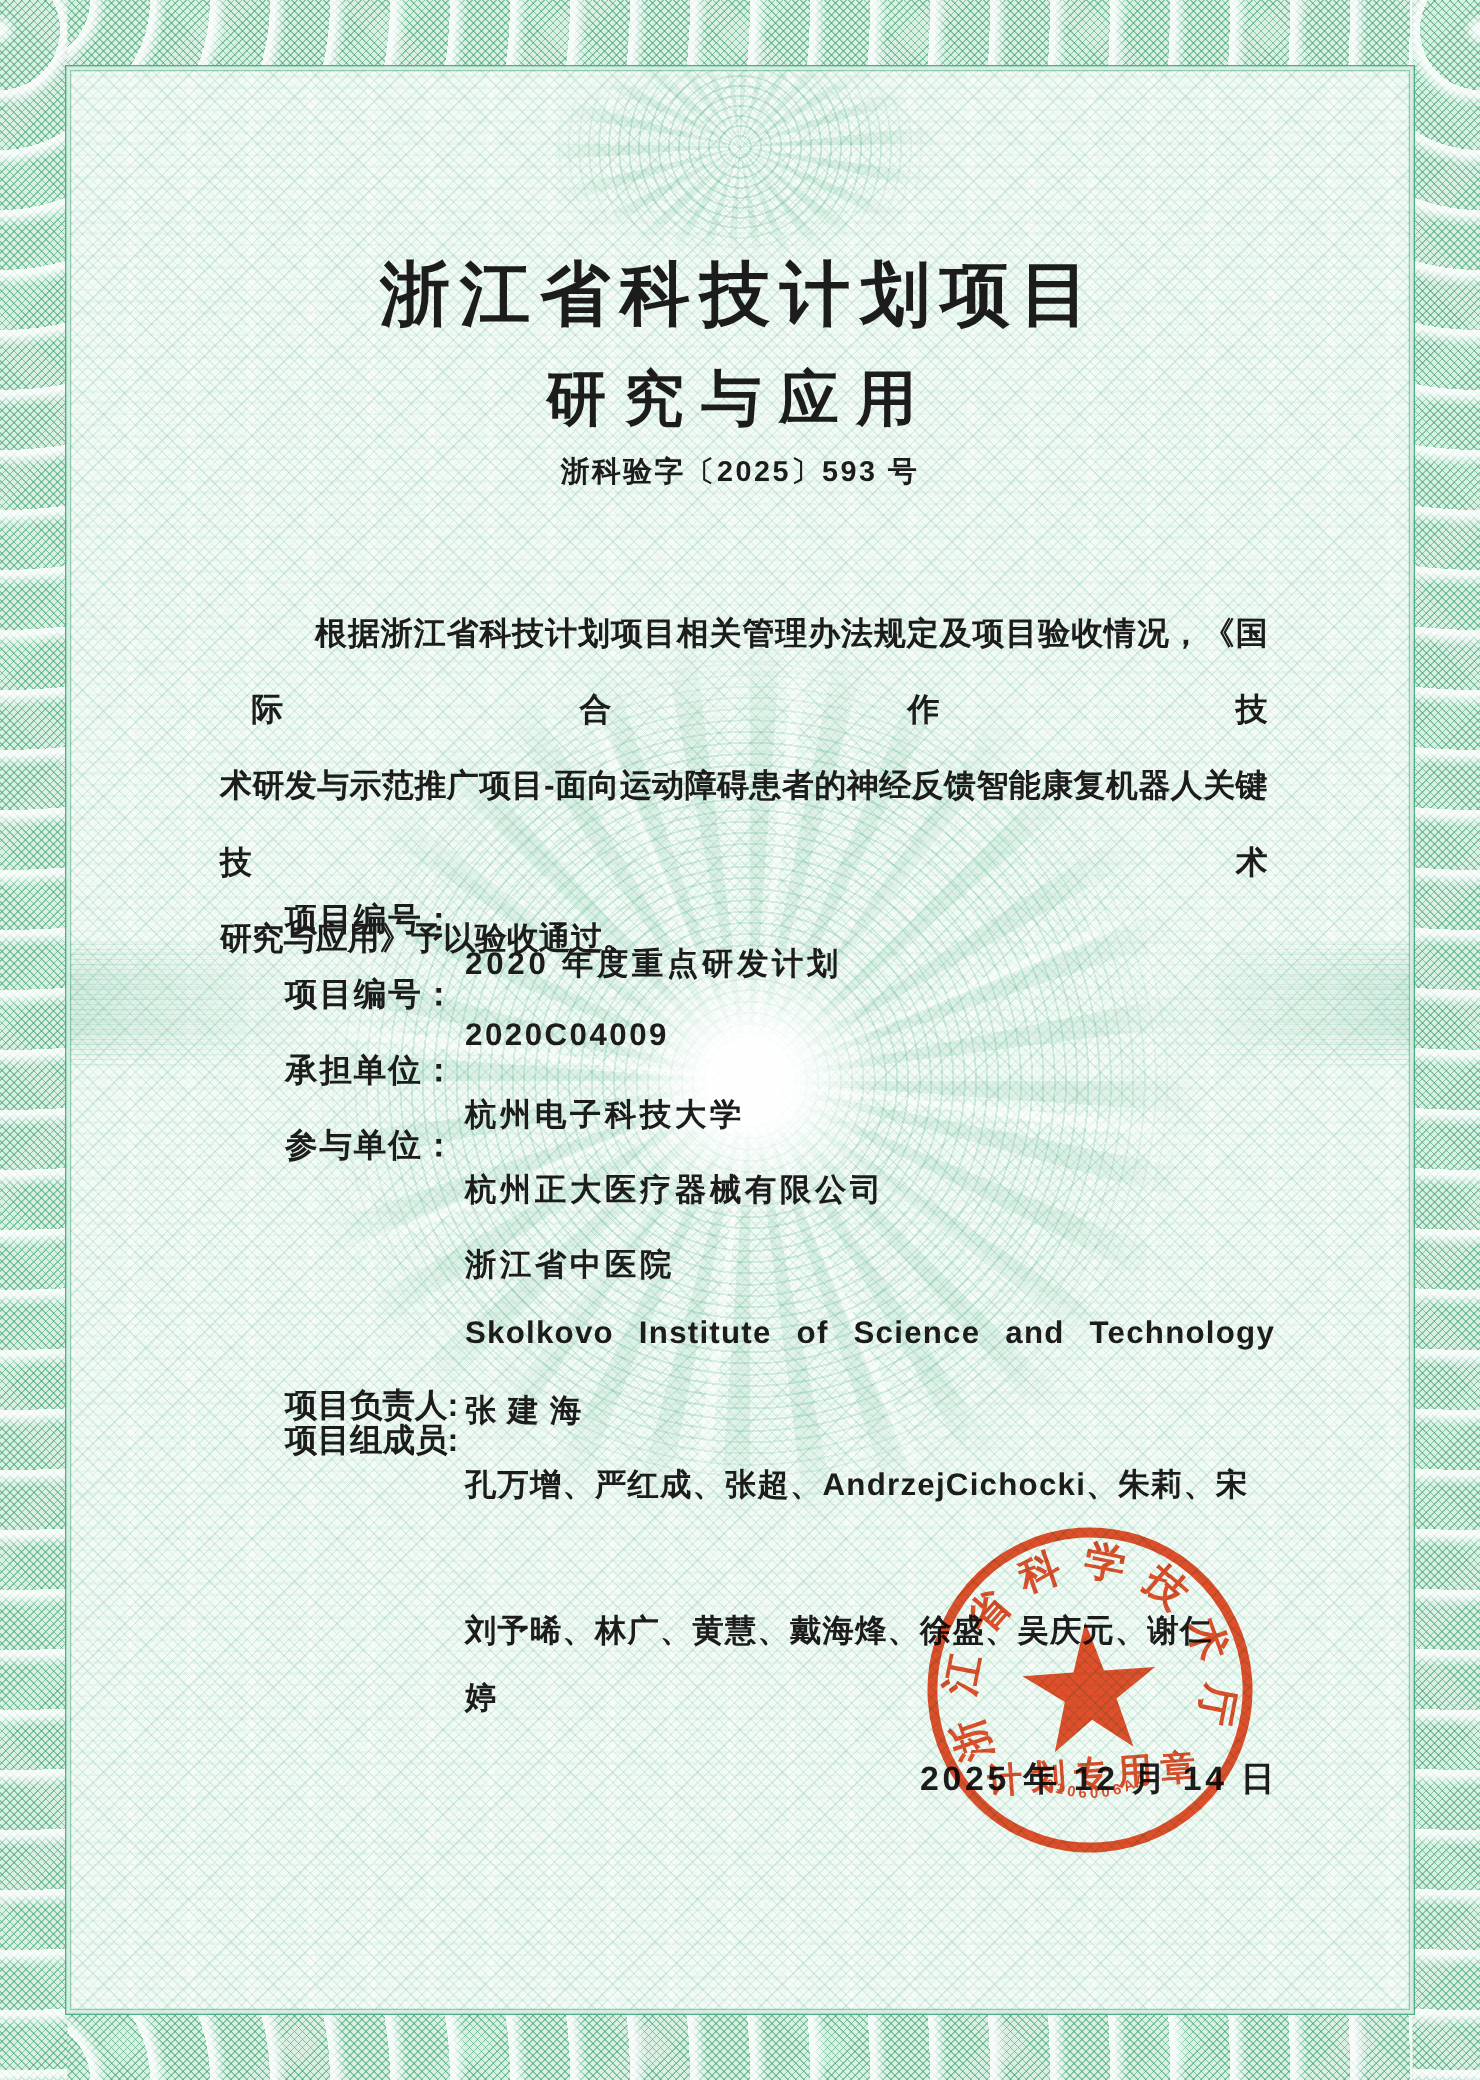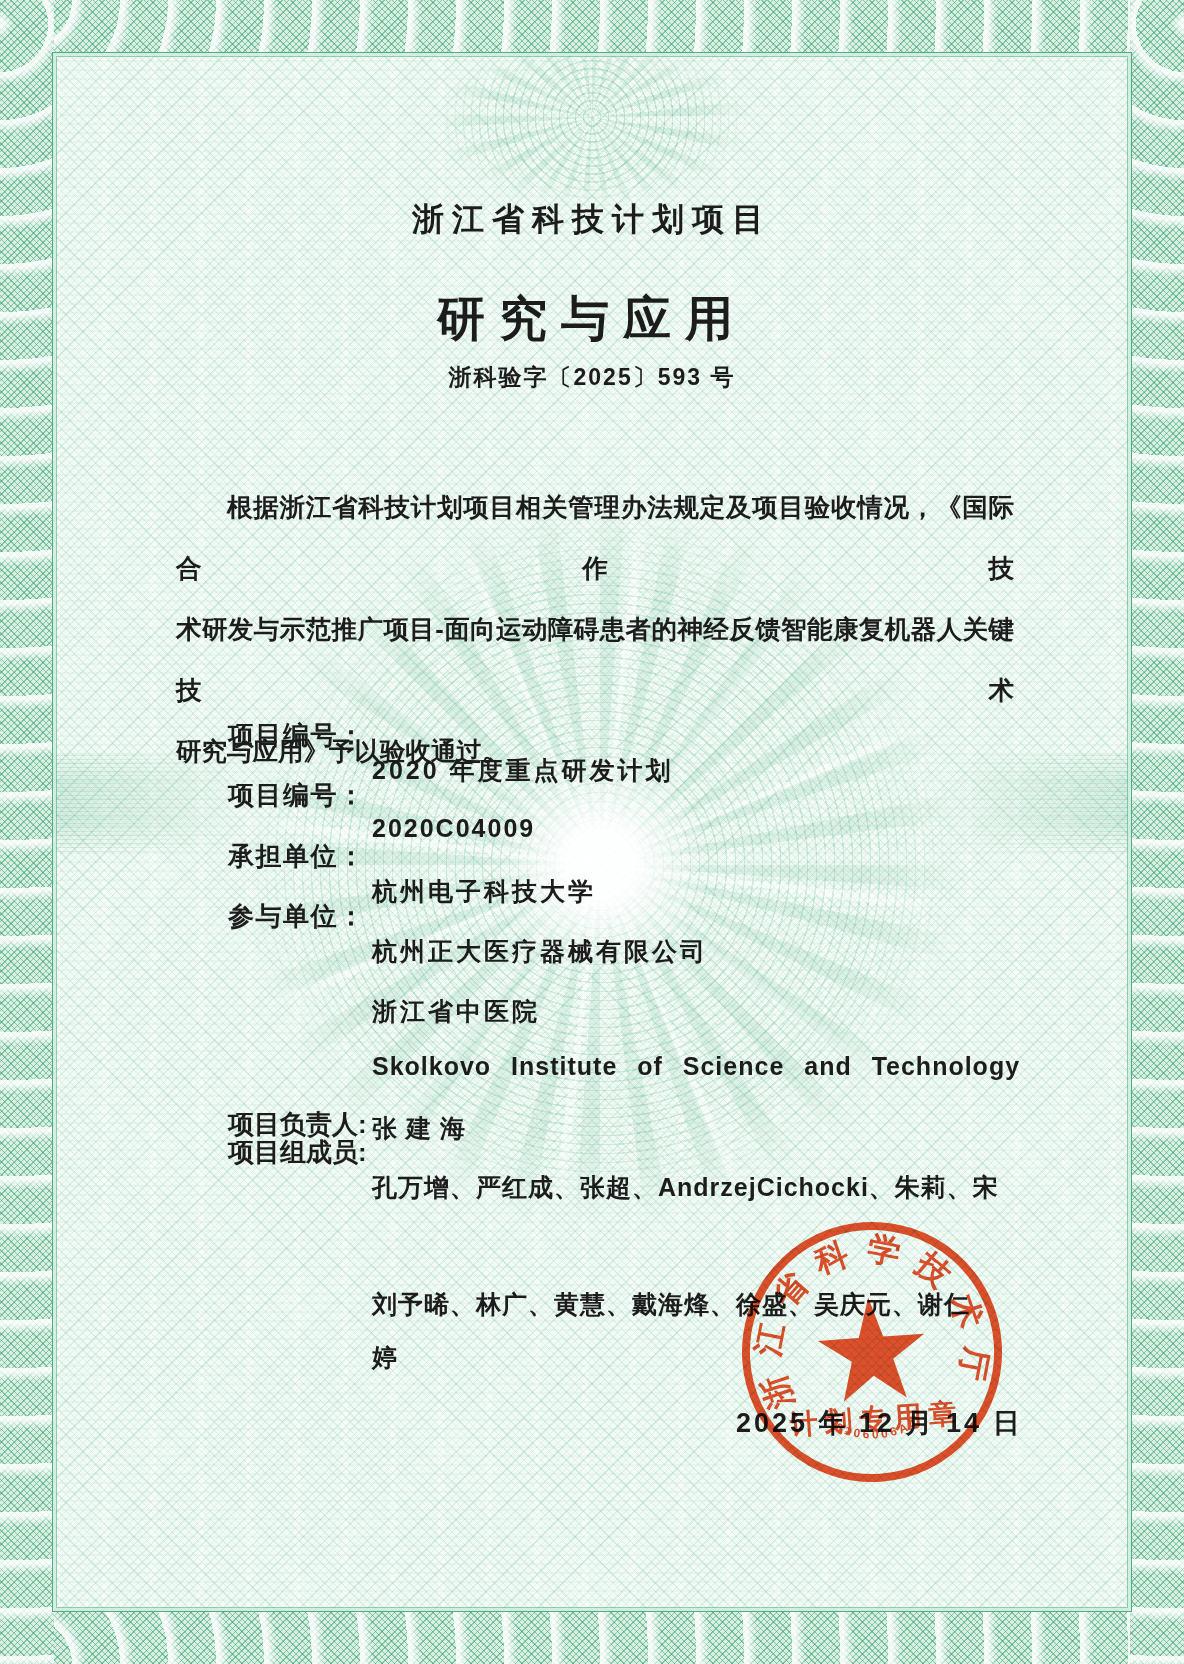--- a/index.html
+++ b/index.html
@@ -84,26 +84,26 @@
       repeating-linear-gradient(45deg,  rgba(43,156,106,.50) 0 1px, transparent 1px 4.5px),
       repeating-linear-gradient(-45deg, rgba(43,156,106,.50) 0 1px, transparent 1px 4.5px);}
   .inner-line{
     position:absolute;inset:52px;z-index:2;pointer-events:none;
     border:1px solid #4fae83;
     box-shadow:inset 0 0 0 3px rgba(255,255,255,.65), inset 0 0 0 4px rgba(79,174,131,.6);
   }
   
   .content{position:absolute;inset:0;z-index:3;}
   .abs{position:absolute;}
-  .title1{left:0;right:0;top:198px;text-align:center;font-size:32px;font-weight:800;letter-spacing:8px;}
+  .title1{left:0;right:0;top:198px;text-align:center;font-size:56px;font-weight:800;letter-spacing:8px;}
   .title2{left:0;right:0;top:287px;text-align:center;font-size:48px;font-weight:800;letter-spacing:14px;}
   .docnum{left:0;right:0;top:362px;text-align:center;font-size:23px;font-weight:700;letter-spacing:2px;}
   .para{left:176px;width:838px;top:477px;font-size:25.5px;font-weight:700;line-height:61px;}
   .para .ln{text-align:justify;text-align-last:justify;}
-  .para .ln.first{text-indent:51px;}
+  .para .ln.first{text-indent:51px;margin-left:25px;}
   .para .ln.last{text-align:left;text-align-last:left;}
   .flabel{left:228px;width:136px;font-size:26px;font-weight:700;text-align:justify;text-align-last:justify;white-space:nowrap;}
   .flabel5{text-align:left;text-align-last:left;letter-spacing:0;}
   .fvalue{left:372px;font-size:25px;font-weight:700;letter-spacing:3px;white-space:nowrap;margin-top:36px;}
   .latin{letter-spacing:1px;word-spacing:12px;}
   .members{letter-spacing:1px;}
   .leaderv{letter-spacing:9px;}
   .date{left:736px;top:1405px;font-size:27px;font-weight:700;letter-spacing:3px;z-index:3;}
   
   .seal{

